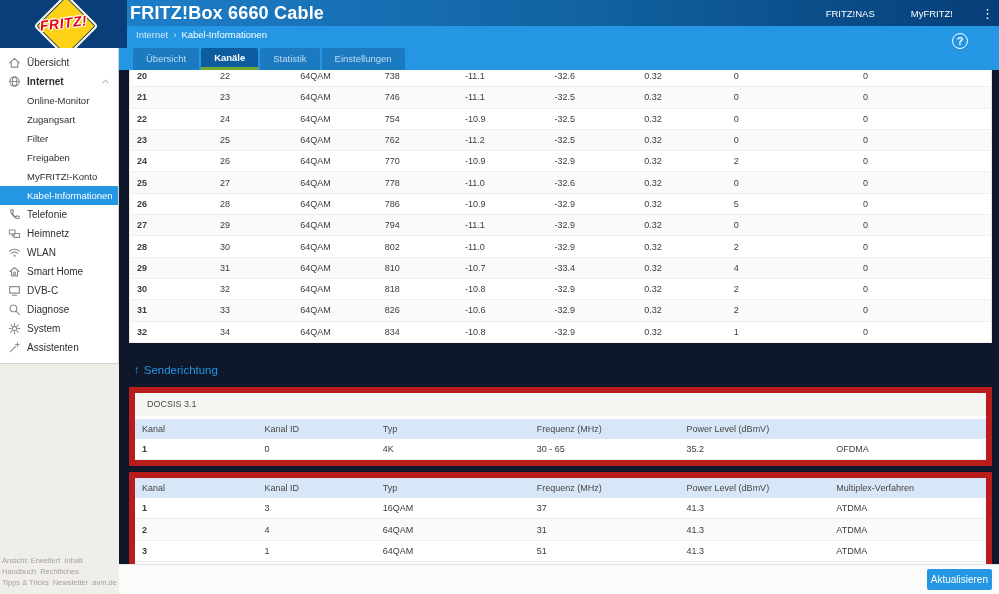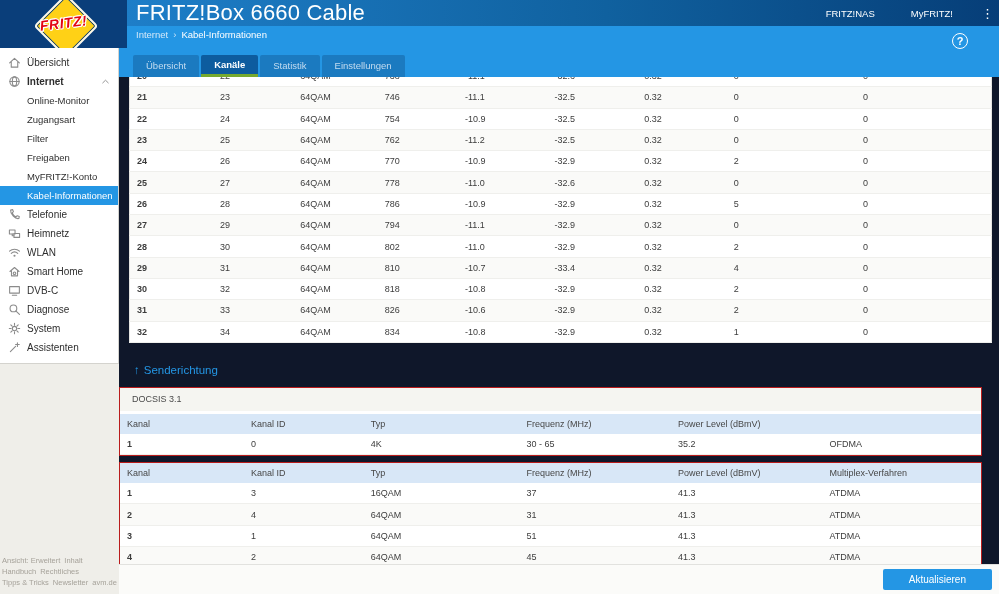--- a/index.html
+++ b/index.html
@@ -9,25 +9,25 @@
   
   .logo-box{position:absolute;left:0;top:0;width:127px;height:48px;background:#0a3e7a;z-index:6;overflow:hidden}
   .diamond{position:absolute;left:43px;top:3px;width:42px;height:42px;background:#ffd116;
            transform:rotate(45deg);border:2px solid #f7f6ef;border-radius:4px;box-shadow:0 0 0 1px #0a3e7a inset}
   .logo-text{position:absolute;left:0;top:15px;width:127px;text-align:center;font-size:14px;font-weight:bold;
              font-style:italic;color:#e30613;transform:rotate(-7deg);letter-spacing:.5px;
              text-shadow:-1px 0 0 #fff,1px 0 0 #fff,0 -1px 0 #fff,0 1px 0 #fff,1px 1px 0 #fff,-1px -1px 0 #fff}
   .topbar{position:absolute;left:127px;top:0;right:0;height:26px;z-index:5;
           background:linear-gradient(90deg,#1e7ec8 0%,#10619f 55%,#063e78 100%);
           color:#fff;display:flex;align-items:center}
-  .page-title{font-size:22px;font-weight:normal;padding-left:9px;flex:1;letter-spacing:.2px}
+  .page-title{font-size:18px;font-weight:bold;padding-left:3px;flex:1;letter-spacing:.2px}
   .top-link{font-size:9.5px;font-weight:normal;color:#fff;cursor:pointer;margin-right:36px}
   .kebab{font-size:13px;color:#fff;margin:0 5px 0 28px;cursor:pointer;font-family:"DejaVu Sans",sans-serif}
 
-  .subheader{position:absolute;left:119px;top:26px;right:0;height:51px;background:#2496e4;z-index:4}
+  .subheader{position:absolute;left:119px;top:26px;right:0;height:44px;background:#2496e4;z-index:4}
   .breadcrumb{position:absolute;left:17px;top:3px;font-size:9.5px;color:#fff}
   .breadcrumb .sec{color:#d3e8f9;cursor:pointer}
   .breadcrumb .sep{margin:0 5px;color:#cfe6f7}
   .tabs{position:absolute;left:14px;bottom:0;display:flex;gap:2px}
   .tab{height:22px;line-height:22px;padding:0 13px;background:#1b7ac0;color:#c3dcf0;font-size:9.5px;
        border-radius:2px 2px 0 0;cursor:pointer}
   .tab.active{background:#0d5c9f;color:#fff;font-weight:bold;height:19px;line-height:19px;border-bottom:3px solid #76a92f}
   .help{position:absolute;right:31px;top:7px;width:16px;height:16px;border:1.5px solid #fff;border-radius:50%;
         color:#fff;font-size:11px;font-weight:bold;text-align:center;line-height:15px;cursor:pointer;box-sizing:border-box}
 
@@ -46,27 +46,27 @@
 
   
   .main{position:absolute;left:119px;top:66px;right:0;bottom:0;background:#0f172a;overflow:hidden}
   .tbl{width:calc(100% - 17px);margin-left:10px;border-collapse:collapse;font-size:9px;color:#3c3c3c;background:#fff;table-layout:fixed}
   .tbl td{height:20.3px;padding:0 0 0 7px;border-bottom:1px solid #efefec;overflow:hidden;white-space:nowrap}
   .tbl td:first-child{font-weight:bold}
   .channel{border:1px solid #e4e4e1;border-top:none}
   .channel tr:nth-child(even) td{background:#fafaf8}
   .sr-head{margin:21px 0 11px 15px;font-size:11.5px;color:#2496e4;font-weight:normal}
   .sr-head .arrow{margin-right:4px}
-  .box{width:calc(100% - 17px);margin-left:0;border:1px solid #b91c1c;margin-bottom:6px;box-sizing:border-box}
+  .box{width:calc(100% - 17px);margin-left:10px;border:6px solid #b91c1c;margin-bottom:6px;box-sizing:border-box}
   .box-band{height:23px;line-height:23px;background:#f5f5f1;font-size:9px;color:#4a4a4a;padding-left:12px;border-bottom:3px solid #fff}
   .docsis{width:100%;margin:0;border:none}
   .docsis th{height:20px;background:#d8e7f7;font-weight:normal;text-align:left;padding:0 0 0 7px;font-size:9px;color:#474747}
   .docsis tr:nth-child(even) td{background:#fafaf8}
   .bottom-bar{position:absolute;left:0;right:0;bottom:0;height:29px;background:#fbfbf9;border-top:1px solid #e2e2df}
-  .refresh{position:absolute;right:7px;top:4px;height:21px;padding:0 26px;background:#2496e4;color:#fff;font-size:10px;
+  .refresh{position:absolute;right:7px;top:4px;height:21px;padding:0 4px;background:#2496e4;color:#fff;font-size:10px;
            border:none;border-radius:2px;cursor:pointer;font-family:inherit}
 </style>
 </head>
 <body>
 
 <div class="logo-box">
   <div class="diamond"></div>
   <div class="logo-text">FRITZ!</div>
 </div>
 

